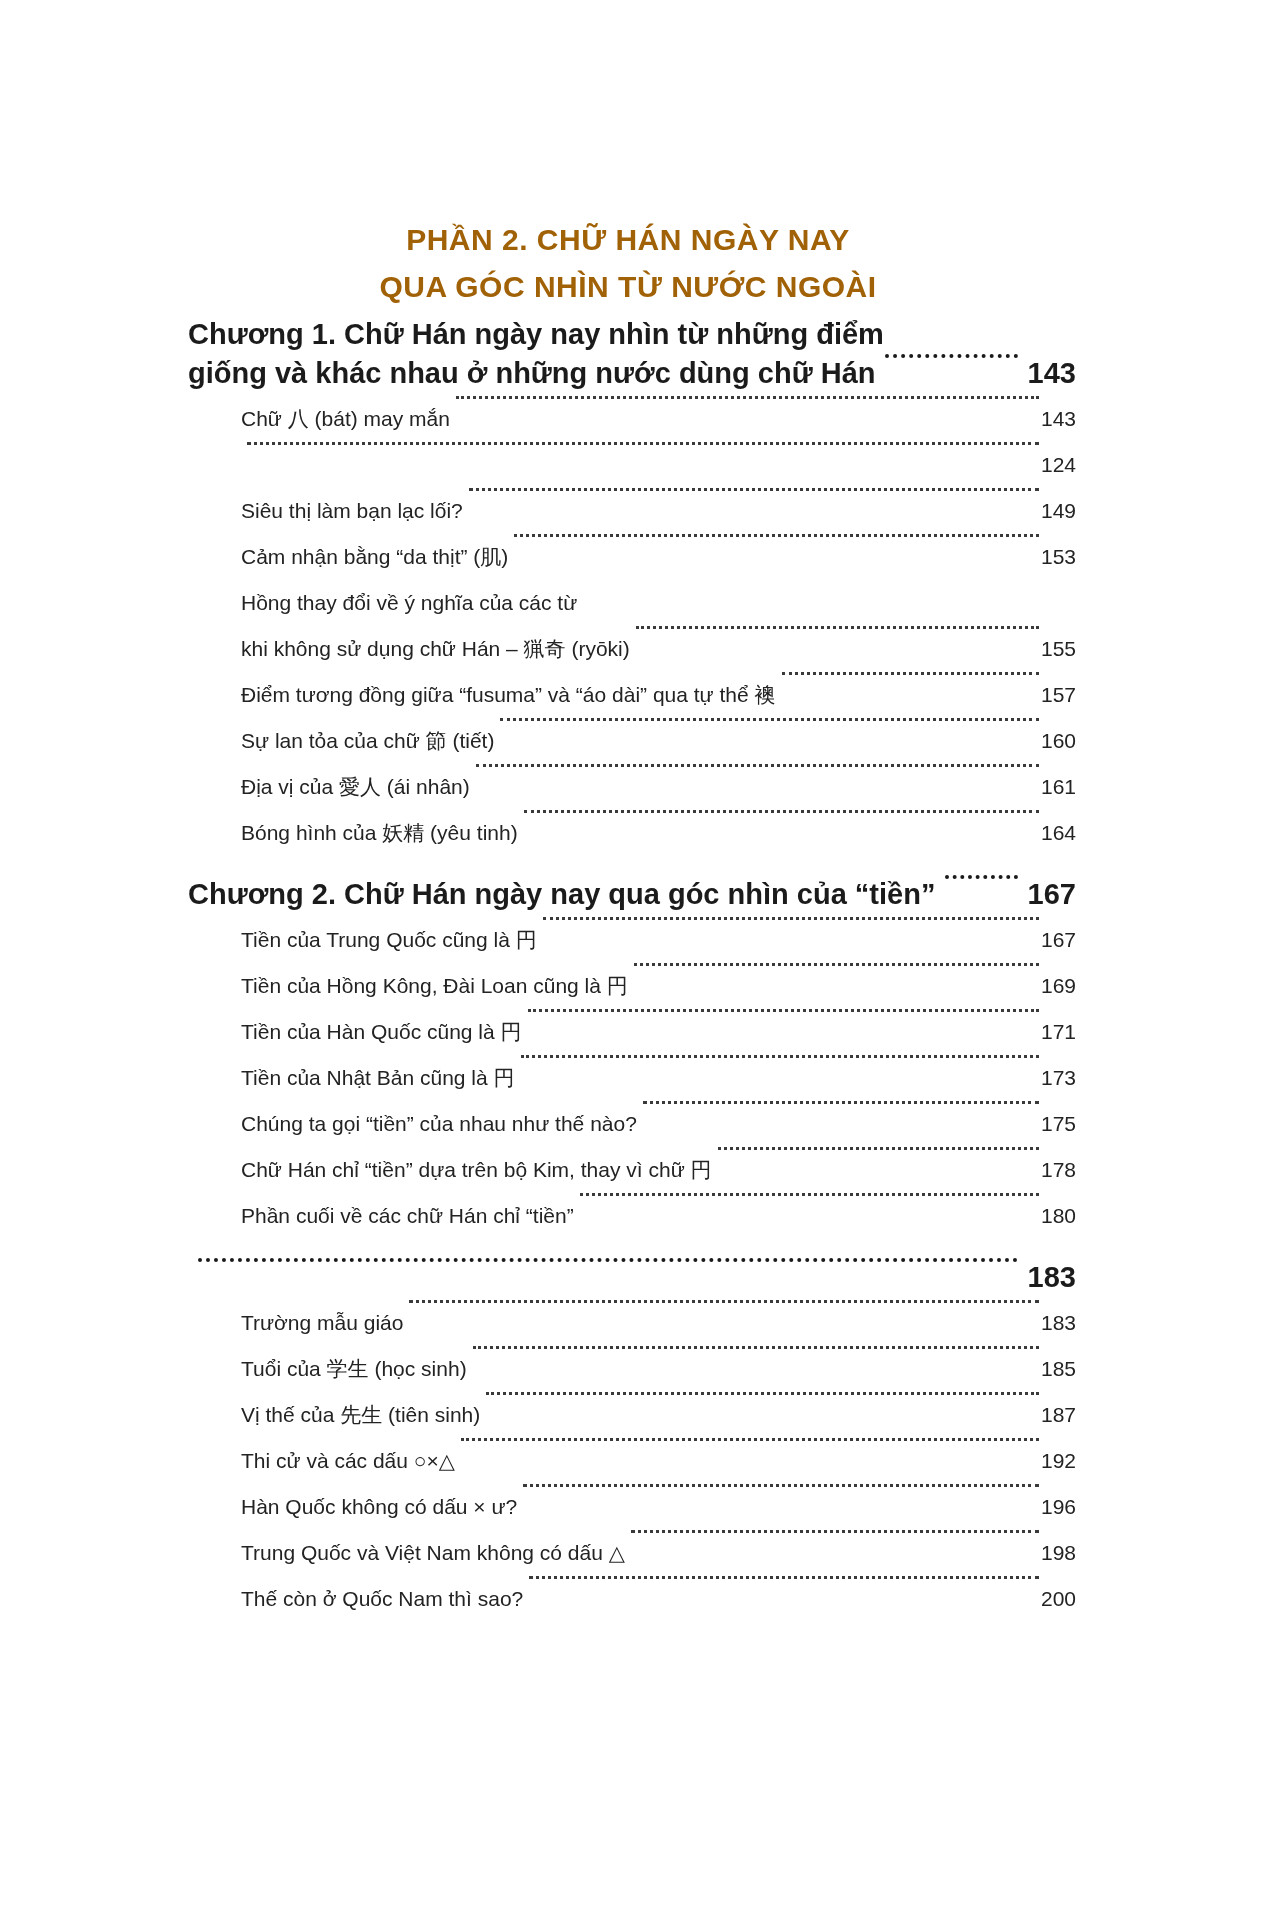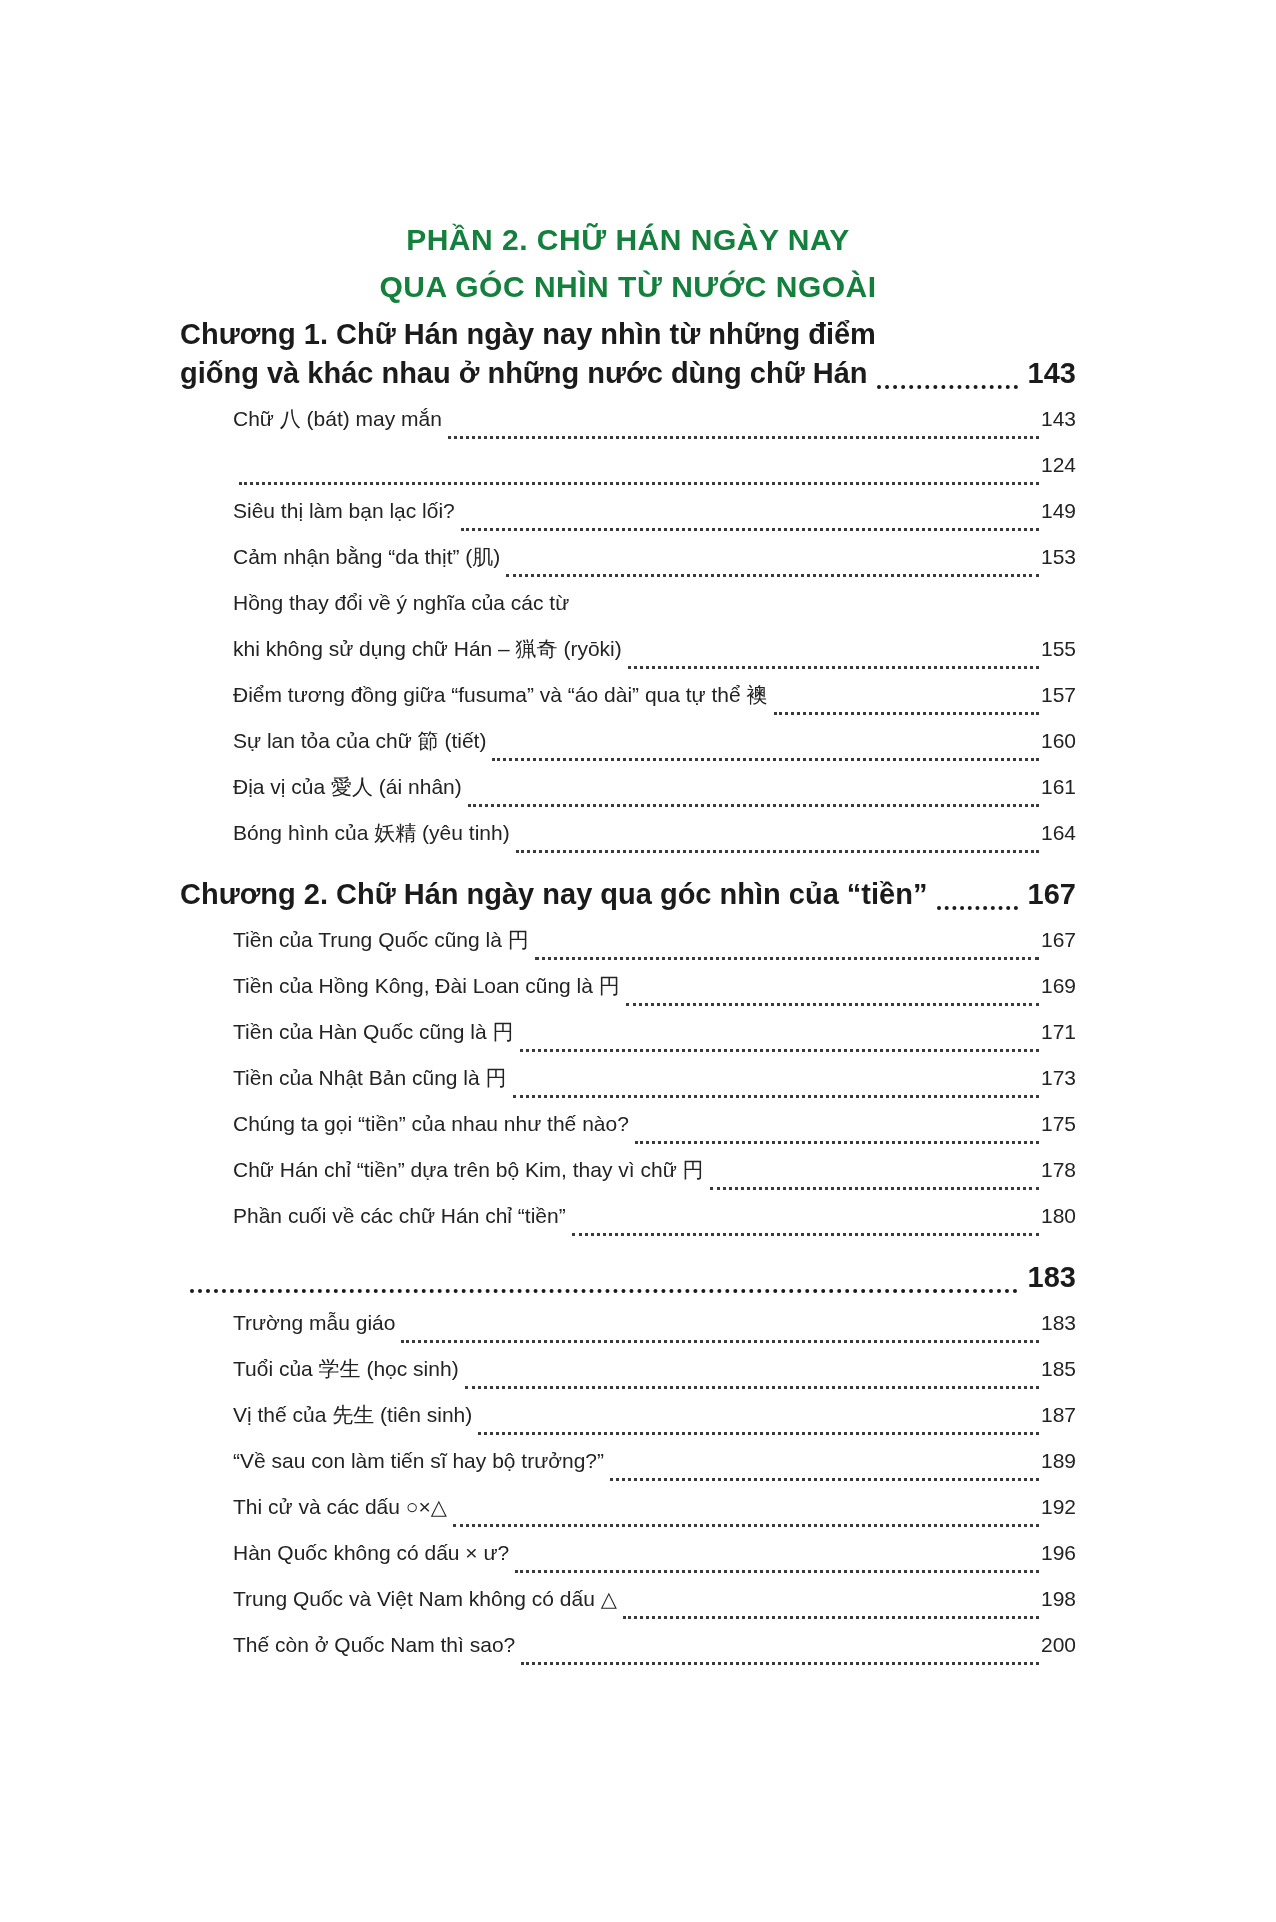--- a/index.html
+++ b/index.html
@@ -18,28 +18,29 @@
     padding-top: 216px;
     margin-left: 180px;
     width: 896px;
   }
   .part-title {
     text-align: center;
     font-weight: 700;
     font-size: 30px;
     line-height: 47px;
     letter-spacing: 0.5px;
-    color: #15803d;
+    color: #a16207;
   }
   .chapter { margin-top: 0; }
   .chapter + .chapter { margin-top: 19px; }
   .chapter-heading { margin-top: 5px; }
   .row {
     display: flex;
-    align-items: flex-end;
+    align-items: flex-start;
+    margin-left: 8px;
   }
   .head-row {
     font-weight: 700;
     font-size: 29px;
     line-height: 39px;
     color: #1b1b1b;
   }
   .entry-row {
     font-size: 21px;
     line-height: 46px;
@@ -195,25 +196,20 @@
     <span class="label">Tuổi của 学生 (học sinh)</span>
     <span class="dots"></span>
     <span class="pagenum">185</span>
   </div>
           <div class="row entry-row">
     <span class="label">Vị thế của 先生 (tiên sinh)</span>
     <span class="dots"></span>
     <span class="pagenum">187</span>
   </div>
           <div class="row entry-row">
-    <span class="label">“Về sau con làm tiến sĩ hay bộ trưởng?”</span>
-    <span class="dots"></span>
-    <span class="pagenum">189</span>
-  </div>
-          <div class="row entry-row">
     <span class="label">Thi cử và các dấu ○×△</span>
     <span class="dots"></span>
     <span class="pagenum">192</span>
   </div>
           <div class="row entry-row">
     <span class="label">Hàn Quốc không có dấu × ư?</span>
     <span class="dots"></span>
     <span class="pagenum">196</span>
   </div>
           <div class="row entry-row">

